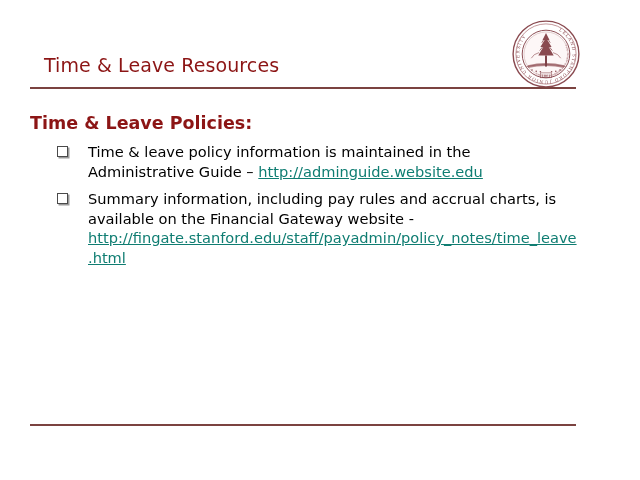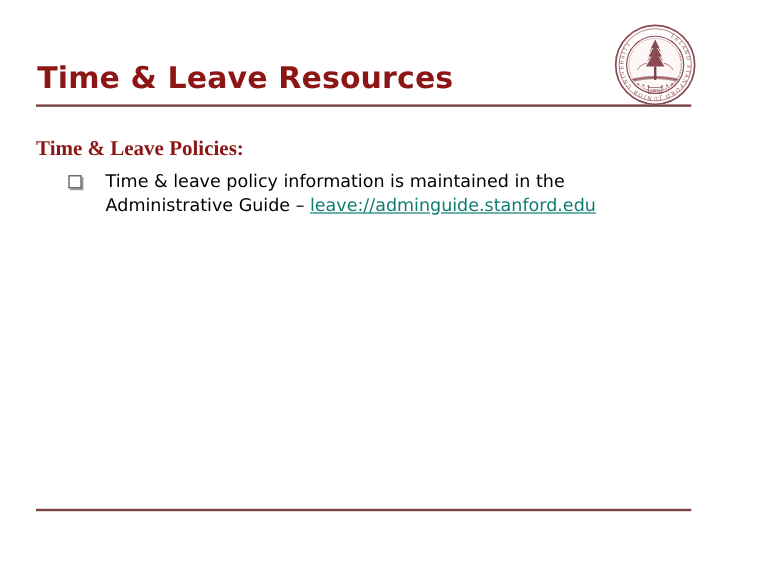--- a/index.html
+++ b/index.html
@@ -27,26 +27,26 @@
     left: 511px;
     top: 19px;
     width: 70px;
     height: 70px;
   }
   .seal svg { display: block; width: 70px; height: 70px; }
 
   
   .title {
     position: absolute;
-    left: 31px;
+    left: 44px;
     top: 50px;
-    font-size: 25px;
+    font-size: 19px;
     line-height: 30px;
     color: #8c1515;
-    font-weight: 700;
+    font-weight: 400;
     letter-spacing: 0.1px;
     white-space: nowrap;
   }
   .title-rule {
     position: absolute;
     left: 30px;
     top: 87px;
     width: 546px;
     height: 2px;
     background: #7b4340;
@@ -55,21 +55,20 @@
   
   .subtitle {
     position: absolute;
     left: 30px;
     top: 112px;
     font-size: 17.5px;
     line-height: 22px;
     font-weight: bold;
     color: #8c1515;
     white-space: nowrap;
-    font-family: Liberation Serif, serif;
   }
 
   
   .bullets {
     position: absolute;
     left: 57px;
     top: 142px;
     width: 520px;
   }
   .bullet-row {
@@ -163,23 +162,29 @@
   <div class="title">Time &amp; Leave Resources</div>
   <div class="title-rule"></div>
 
   <div class="subtitle">Time &amp; Leave Policies:</div>
 
   <div class="bullets">
 
     <div class="bullet-row">
       <span class="bullet-marker"></span>
       <span class="bullet-text">
-        <span>Time &amp; leave policy information is maintained in the Administrative Guide – </span><a class="link" href="#">leave://adminguide.stanford.edu</a>
+        <span>Time &amp; leave policy information is maintained in the Administrative Guide – </span><a class="link" href="#">http://adminguide.website.edu</a>
       </span>
     </div>
 
+    <div class="bullet-row">
+      <span class="bullet-marker"></span>
+      <span class="bullet-text">
+        <span>Summary information, including pay rules and accrual charts, is available on the Financial Gateway website - </span><a class="link" href="#">http://fingate.stanford.edu/staff/payadmin/policy_notes/time_leave.html</a>
+      </span>
+    </div>
 
 
   </div>
 
   <div class="bottom-rule"></div>
 
 </div>
 
 </body></html>

